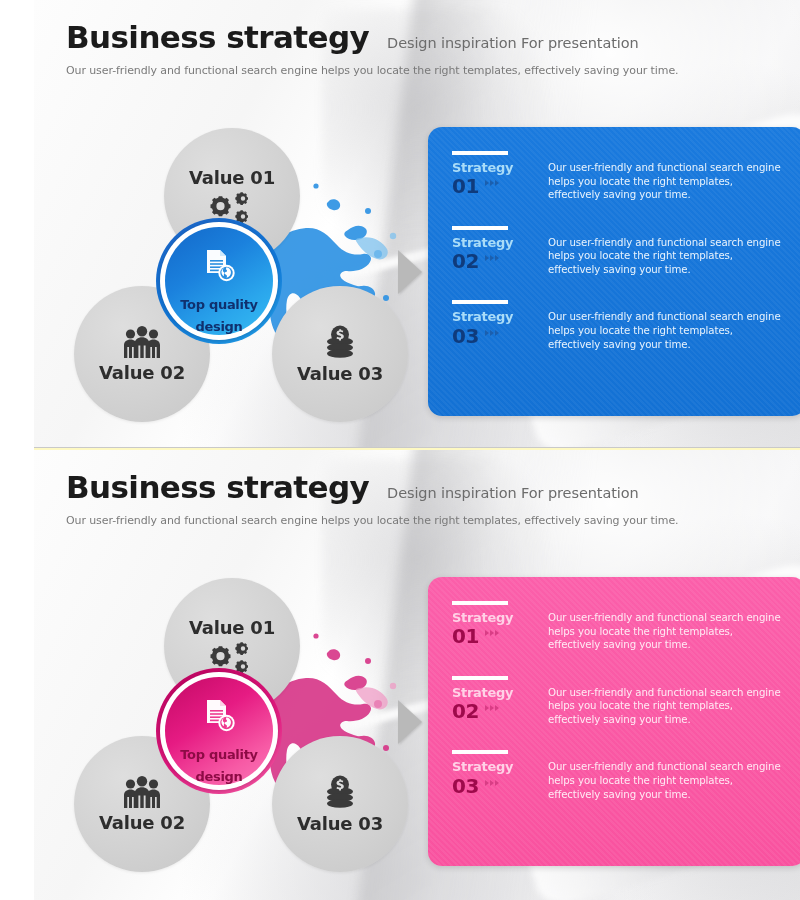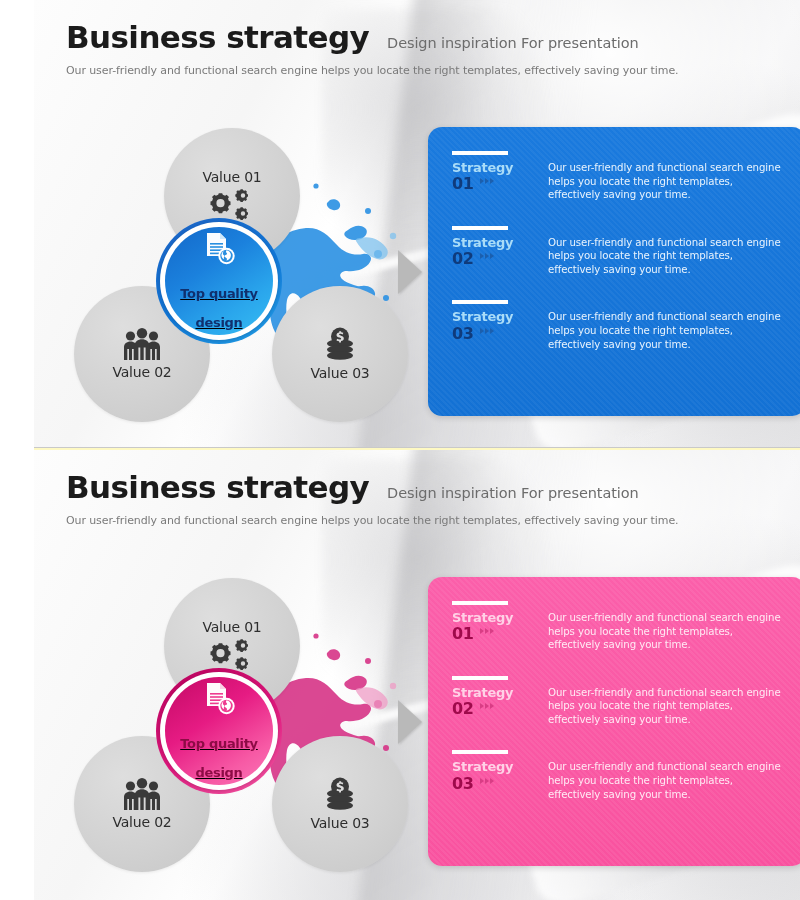--- a/index.html
+++ b/index.html
@@ -75,21 +75,21 @@
     position:absolute; width:136px; height:136px; border-radius:50%;
     background:radial-gradient(circle at 36% 30%, #dedede 0%, #d2d2d2 55%, #c7c7c7 100%);
     box-shadow:0 1px 3px rgba(0,0,0,.07);
     display:flex; flex-direction:column; align-items:center; justify-content:center;
   }
   .vcircle.v1{ left:104px; top:10px; }
   .vcircle.v2{ left:14px; top:168px; }
   .vcircle.v3{ left:212px; top:168px; }
   .vlabel{
     font-family:"DejaVu Sans", sans-serif;
-    font-size:14px; font-weight:normal; color:#2d2d2d; letter-spacing:-.2px;
+    font-size:18px; font-weight:bold; color:#2d2d2d; letter-spacing:-.2px;
   }
   .v1 .vlabel{ order:0; margin-bottom:4px; }
   .v1 .vicon{ order:1; }
   .v2 .vicon, .v3 .vicon{ margin-bottom:4px; }
   .vicon{ display:flex; align-items:center; justify-content:center; }
 
   
   .splat{
     position:absolute; left:150px; top:60px; width:190px; height:185px;
     pointer-events:none;
@@ -103,23 +103,22 @@
   .center .ring-outer{
     position:absolute; inset:0; border-radius:50%;
   }
   .center .ring-white{
     position:absolute; inset:4px; border-radius:50%;
     background:#ffffff;
     box-shadow:0 1px 4px rgba(0,0,0,.18);
   }
   .center .disc{
     position:absolute; inset:9px; border-radius:50%;
-    display:flex; flex-direction:column; align-items:center; justify-content:center;
-    gap:14px;
-    text-decoration:underline;
+    display:flex; flex-direction:column; align-items:center; justify-content:flex-end;
+    gap:8px;
   }
   .center .ctext{
     font-family:"DejaVu Sans", sans-serif;
     font-size:13px; font-weight:bold; line-height:1.12; text-align:center;
     letter-spacing:-.3px;
   }
   .center .cicon{ margin-bottom:3px; }
 
   
   .t-blue .ring-outer{ background:linear-gradient(150deg,#1d62c4,#1178d8 55%,#24a3ea); }
@@ -161,21 +160,21 @@
   .srow:last-child{ margin-bottom:0; }
   .sleft{ width:90px; flex:0 0 90px; padding-top:2px; }
   .sbar{ width:56px; height:4px; background:#ffffff; margin-bottom:6px; }
   .sword{
     font-family:"DejaVu Sans", sans-serif;
     font-size:13px; font-weight:bold; letter-spacing:-.3px; line-height:1.1;
   }
   .snumrow{ display:flex; align-items:center; gap:6px; margin-top:1px; }
   .snum{
     font-family:"DejaVu Sans", sans-serif;
-    font-size:16px; font-weight:bold; letter-spacing:-.3px; line-height:1;
+    font-size:20px; font-weight:bold; letter-spacing:-.3px; line-height:1;
   }
   .chev{ display:flex; gap:1px; align-items:center; margin-top:-6px; }
   .chev i{
     width:0; height:0; display:block;
     border-top:3.5px solid transparent;
     border-bottom:3.5px solid transparent;
     border-left:4.5px solid currentColor;
   }
   .sbody{
     flex:1; padding-top:12px; padding-left:6px;

